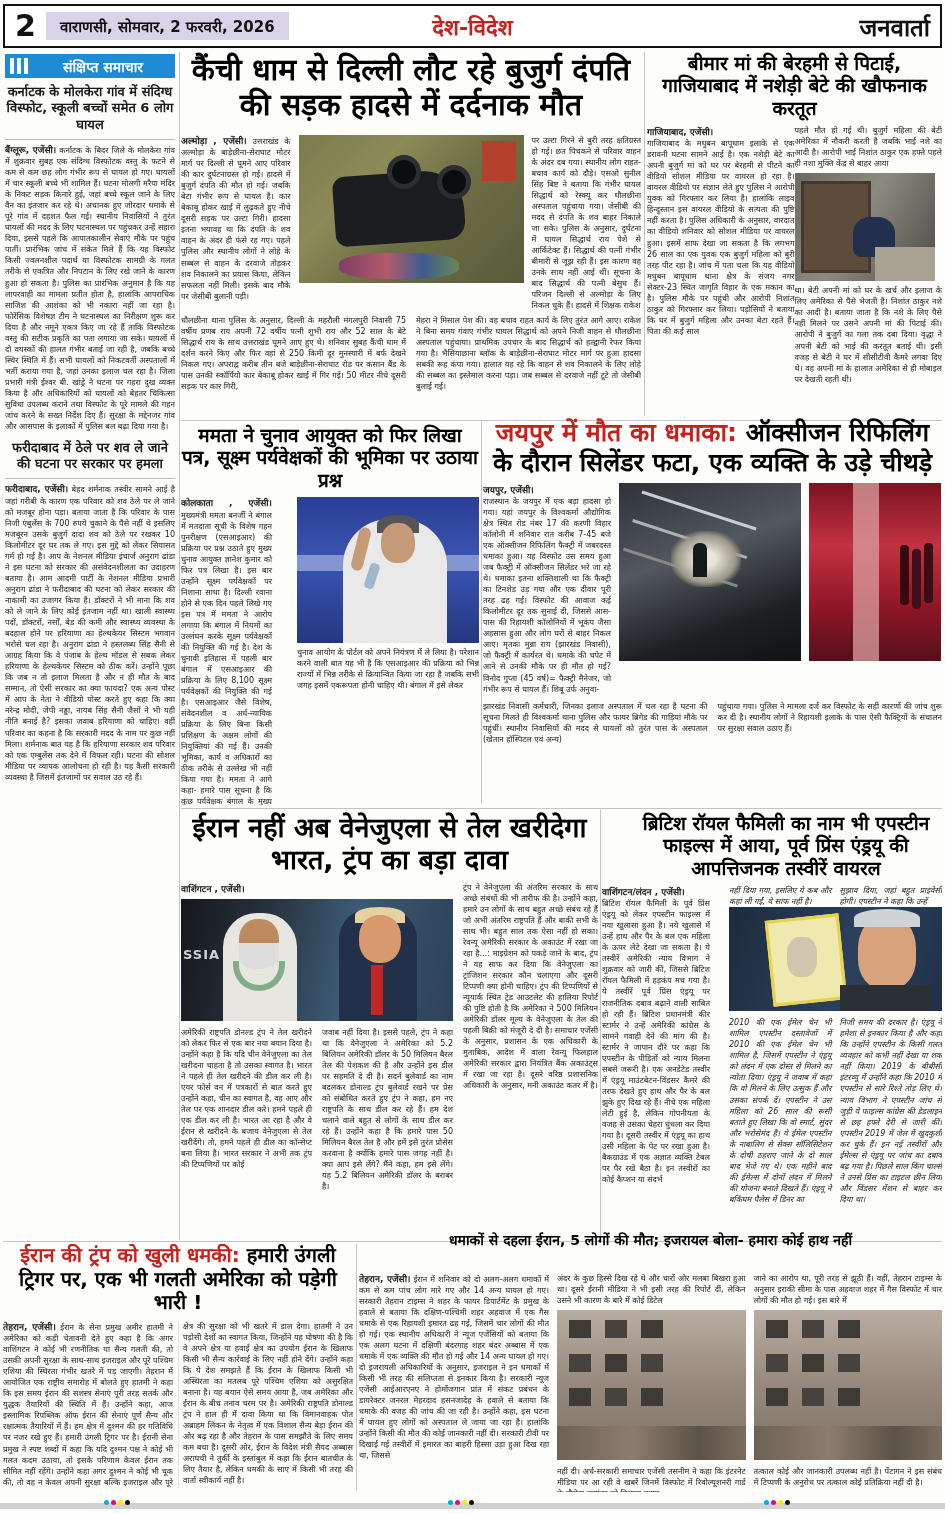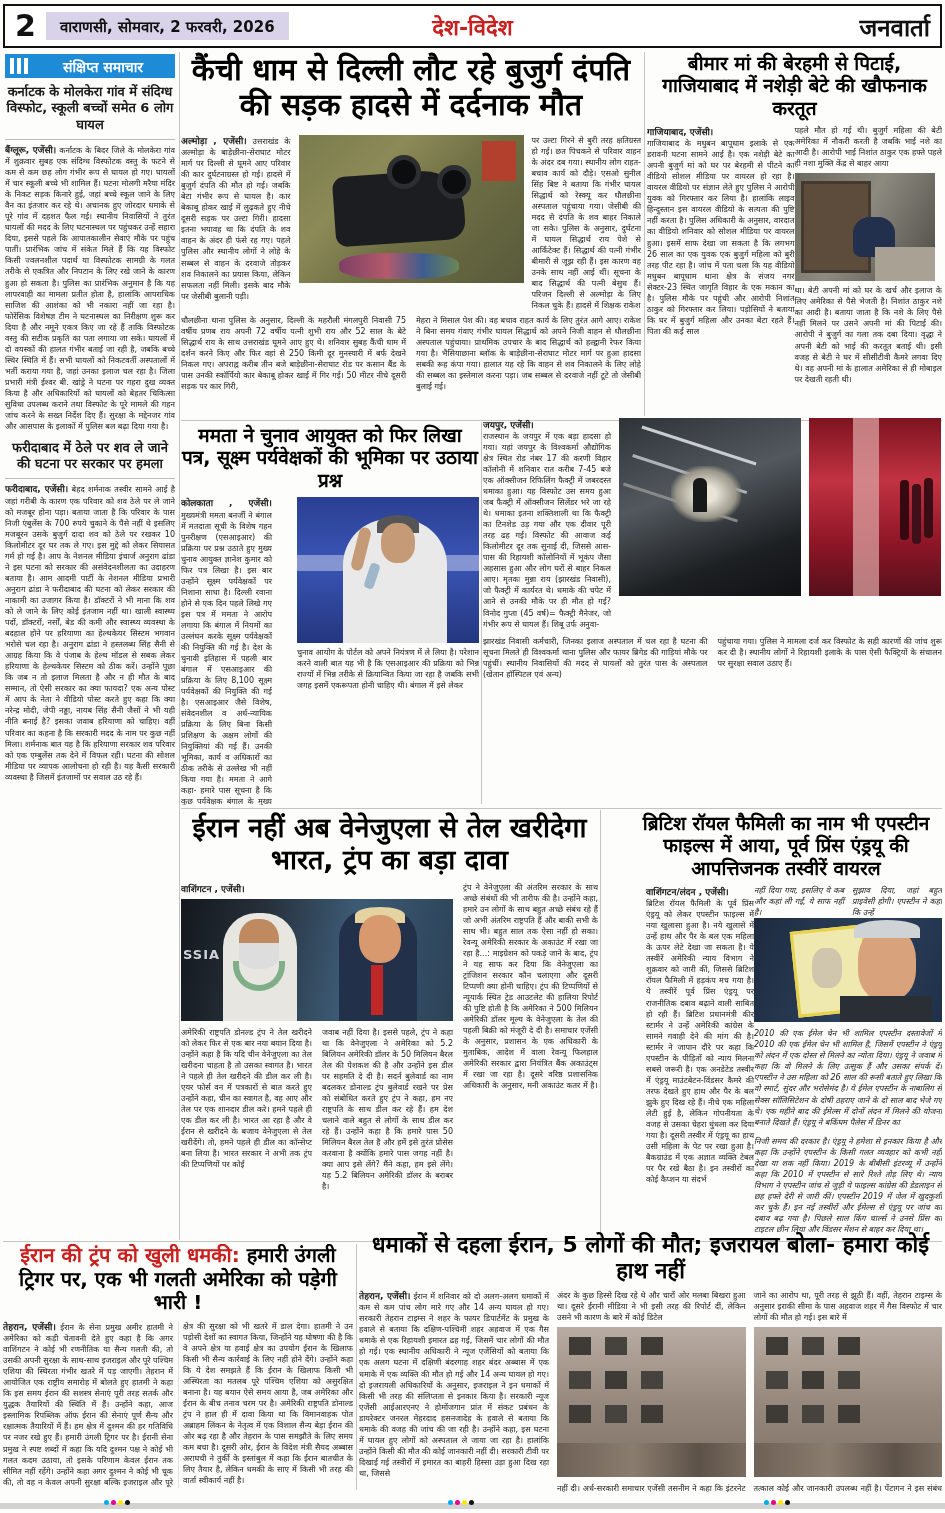--- a/index.html
+++ b/index.html
@@ -111,38 +111,38 @@
   .modi-trump .trump { position:absolute; right:36px; top:10px; width:78px; height:112px; background:#233049; border-radius:30px 30px 0 0; }
   .modi-trump .trump-face { position:absolute; right:52px; top:16px; width:42px; height:48px; background:#d8996e; border-radius:45%; }
   .modi-trump .trump-hair { position:absolute; right:48px; top:8px; width:50px; height:16px; background:#e4d2a0; border-radius:50% 50% 0 0; }
   .modi-trump .tie { position:absolute; right:70px; top:66px; width:12px; height:50px; background:#c22727; }
   .venz-under { display:flex; gap:10px; }
   .venz-under .tcol { flex:1; }
 
   
   .epst { left:602px; top:812px; width:340px; height:426px; }
   .epst .hl { font-size:19px; margin-bottom:6px;padding-left:28px; }
-  .epst-row { display:flex; gap:0;padding-left:44px; }
+  .epst-row { display:flex; gap:19px; }
   .epst-row .tcol1 { width:108px; flex:0 0 auto; }
   .epst-right { flex:1;font-style:italic; }
   .andrew-photo { width:100%; height:104px; margin-bottom:6px;
     background:linear-gradient(110deg,#1d2b3e 0%,#2c405c 55%,#203049 100%); }
   .andrew-photo .inset { position:absolute; left:40px; top:10px; width:74px; height:86px; background:#efe9b0; border:3px solid #e8d24a; transform:rotate(-6deg); }
   .andrew-photo .inset-fig { position:absolute; left:58px; top:30px; width:30px; height:40px; background:#cfc6ad; border-radius:40%; }
   .andrew-photo .face { position:absolute; right:26px; top:8px; width:58px; height:74px; background:#d7a27c; border-radius:45% 45% 40% 40%; }
   .andrew-photo .hair { position:absolute; right:22px; top:2px; width:66px; height:18px; background:#cfd3d6; border-radius:50% 50% 0 0; }
   .andrew-photo .suit { position:absolute; right:10px; bottom:0; width:92px; height:26px; background:#2a2f36; }
-  .epst-under { display:flex; gap:8px;flex-direction:column; }
+  .epst-under { display:flex; gap:8px; }
   .epst-under .tcol { flex:1; }
 
   
   .iran1 { left:3px; top:1244px; width:350px; height:248px; }
   .iran1 .hl { font-size:20px; margin-bottom:6px; }
   .iran2 { left:359px; top:1232px; width:583px; height:260px; }
-  .iran2 .hl { font-size:22px; margin-bottom:6px; }
+  .iran2 .hl { font-size:14px; margin-bottom:24px; }
   .iran2-row { display:flex; gap:8px; }
   .iran2-row .tcol1 { width:190px; flex:0 0 auto; }
   .bld { height:150px; flex:1;
     background:linear-gradient(180deg,#b9aca2 0%,#96887c 50%,#7e7268 100%); }
   .bld .win { position:absolute; background:#3e3a36; width:22px; height:18px; left:12px; top:10px;
     box-shadow:36px 0 0 #46423d, 72px 0 0 #3e3a36, 0 34px 0 #46423d, 36px 34px 0 #3e3a36, 72px 34px 0 #46423d,
                0 68px 0 #3e3a36, 36px 68px 0 #46423d, 72px 68px 0 #3e3a36; }
   .bld .rubble { position:absolute; left:0; bottom:0; width:100%; height:34px;
     background:linear-gradient(90deg,#6e6156,#8a7c6e 40%,#5d5248 75%,#7a6d60); }
   .bld2 { background:linear-gradient(180deg,#c7a38d 0%,#a5range 0%,#a58369 55%,#8a6c55 100%); }
@@ -242,20 +242,21 @@
           <p class="body-txt" style="flex:1;">चुनाव आयोग के पोर्टल को अपने नियंत्रण में ले लिया है। परेशान करने वाली बात यह भी है कि एसआइआर की प्रक्रिया को भिन्न राज्यों में भिन्न तरीके से क्रियान्वित किया जा रहा है जबकि सभी जगह इसमें एकरूपता होनी चाहिए थी। बंगाल में इसे लेकर</p>
         </div>
       </div>
     </div>
     <div style="display:flex; gap:8px; margin-top:2px;">
       <p class="body-txt" style="flex:1;">बिल्कुल अलग नियम-कानून अपनाए जा रहे हैं। यह हमारे लोकतांत्रिक मूल्यों, संघीय ढांचे और मौलिक अधिकारों के पूरी तरह विरुद्ध है। लोगों के अधिकारों व गरिमा की रक्षा की जानी चाहिए। ममता ने दावा किया कि बंगाल में एसआइआर जनित कारणों से अब तक 140 लोगों की मौत हो चुकी है।</p>
     </div>
   </div>
 
   <div class="art jaipur">
+    <div class="hl"><span class="red">जयपुर में मौत का धमाका:</span><span> ऑक्सीजन रिफिलिंग के दौरान सिलेंडर फटा, एक व्यक्ति के उड़े चीथड़े</span></div>
     <div class="jaipur-row">
       <div class="tcol">
         <p class="dateline">जयपुर, एजेंसी।</p>
         <p class="body-txt">राजस्थान के जयपुर में एक बड़ा हादसा हो गया। यहां जयपुर के विश्वकर्मा औद्योगिक क्षेत्र स्थित रोड नंबर 17 की करणी विहार कॉलोनी में शनिवार रात करीब 7-45 बजे एक ऑक्सीजन रिफिलिंग फैक्ट्री में जबरदस्त धमाका हुआ। यह विस्फोट उस समय हुआ जब फैक्ट्री में ऑक्सीजन सिलेंडर भरे जा रहे थे। धमाका इतना शक्तिशाली था कि फैक्ट्री का टिनशेड उड़ गया और एक दीवार पूरी तरह ढह गई। विस्फोट की आवाज कई किलोमीटर दूर तक सुनाई दी, जिससे आस-पास की रिहायशी कॉलोनियों में भूकंप जैसा अहसास हुआ और लोग घरों से बाहर निकल आए। मृतकः मुन्ना राय (झारखंड निवासी), जो फैक्ट्री में कार्यरत थे। धमाके की चपेट में आने से उनकी मौके पर ही मौत हो गई? विनोद गुप्ता (45 वर्ष)= फैक्ट्री मैनेजर, जो गंभीर रूप से घायल हैं। शिबू उर्फ अनुवा-</p>
       </div>
       <div class="photo jp-dark">
         <div class="beam"></div>
           <div class="glow"></div>
           <div class="fig"></div>
       </div>

